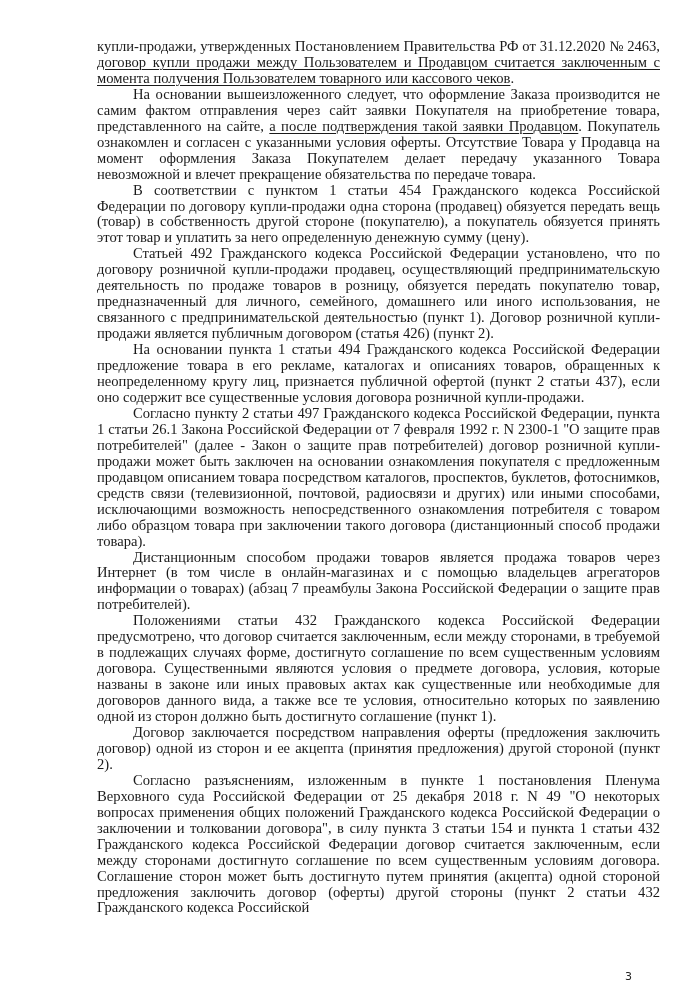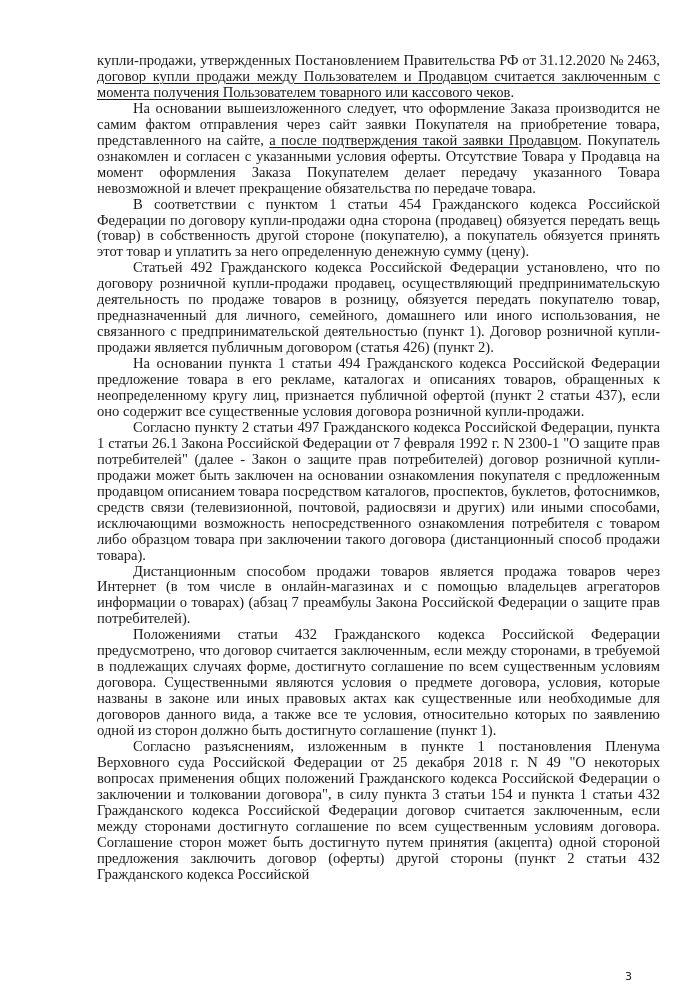--- a/index.html
+++ b/index.html
@@ -1,32 +1,33 @@
 <!DOCTYPE html>
 <html><head>
 <meta charset="utf-8">
 <style>
   html, body { margin:0; padding:0; background:#ffffff; }
   body { width:700px; height:1000px; position:relative; overflow:hidden; }
-  .page { position:absolute; left:97px; top:53px; width:563px;
+  .page { position:absolute; left:97px; top:39px; width:563px;
     font-family:"Liberation Serif", serif; font-size:14.6px; line-height:15.95px;
     color:#1a1a1a; text-align:justify; }
   .page p { margin:0; padding:0; text-indent:36px; }
   .page p.cont { text-indent:0; }
   .u { text-decoration:underline; text-underline-offset:2px; text-decoration-thickness:1px; }
   .pagenum { position:absolute; left:625px; top:970px; font-family:"DejaVu Sans", sans-serif;
     font-size:11px; color:#222; }
 </style>
 </head>
 <body>
 
 <div class="page" id="doc-body">
     <p class="cont"><span>купли-продажи, утвержденных Постановлением Правительства РФ от 31.12.2020 № 2463, </span><span class="u">договор купли продажи между Пользователем и Продавцом считается заключенным с момента получения Пользователем товарного или кассового чеков</span><span>.</span></p>
     <p><span>На основании вышеизложенного следует, что оформление Заказа производится не самим фактом отправления через сайт заявки Покупателя на приобретение товара, представленного на сайте, </span><span class="u">а после подтверждения такой заявки Продавцом</span><span>. Покупатель ознакомлен и согласен с указанными условия оферты. Отсутствие Товара у Продавца на момент оформления Заказа Покупателем делает передачу указанного Товара невозможной и влечет прекращение обязательства по передаче товара.</span></p>
     <p><span>В соответствии с пунктом 1 статьи 454 Гражданского кодекса Российской Федерации по договору купли-продажи одна сторона (продавец) обязуется передать вещь (товар) в собственность другой стороне (покупателю), а покупатель обязуется принять этот товар и уплатить за него определенную денежную сумму (цену).</span></p>
     <p><span>Статьей 492 Гражданского кодекса Российской Федерации установлено, что по договору розничной купли-продажи продавец, осуществляющий предпринимательскую деятельность по продаже товаров в розницу, обязуется передать покупателю товар, предназначенный для личного, семейного, домашнего или иного использования, не связанного с предпринимательской деятельностью (пункт 1). Договор розничной купли-продажи является публичным договором (статья 426) (пункт 2).</span></p>
     <p><span>На основании пункта 1 статьи 494 Гражданского кодекса Российской Федерации предложение товара в его рекламе, каталогах и описаниях товаров, обращенных к неопределенному кругу лиц, признается публичной офертой (пункт 2 статьи 437), если оно содержит все существенные условия договора розничной купли-продажи.</span></p>
     <p><span>Согласно пункту 2 статьи 497 Гражданского кодекса Российской Федерации, пункта 1 статьи 26.1 Закона Российской Федерации от 7 февраля 1992 г. N 2300-1 "О защите прав потребителей" (далее - Закон о защите прав потребителей) договор розничной купли-продажи может быть заключен на основании ознакомления покупателя с предложенным продавцом описанием товара посредством каталогов, проспектов, буклетов, фотоснимков, средств связи (телевизионной, почтовой, радиосвязи и других) или иными способами, исключающими возможность непосредственного ознакомления потребителя с товаром либо образцом товара при заключении такого договора (дистанционный способ продажи товара).</span></p>
     <p><span>Дистанционным способом продажи товаров является продажа товаров через Интернет (в том числе в онлайн-магазинах и с помощью владельцев агрегаторов информации о товарах) (абзац 7 преамбулы Закона Российской Федерации о защите прав потребителей).</span></p>
     <p><span>Положениями статьи 432 Гражданского кодекса Российской Федерации предусмотрено, что договор считается заключенным, если между сторонами, в требуемой в подлежащих случаях форме, достигнуто соглашение по всем существенным условиям договора. Существенными являются условия о предмете договора, условия, которые названы в законе или иных правовых актах как существенные или необходимые для договоров данного вида, а также все те условия, относительно которых по заявлению одной из сторон должно быть достигнуто соглашение (пункт 1).</span></p>
+    <p><span>Договор заключается посредством направления оферты (предложения заключить договор) одной из сторон и ее акцепта (принятия предложения) другой стороной (пункт 2).</span></p>
     <p><span>Согласно разъяснениям, изложенным в пункте 1 постановления Пленума Верховного суда Российской Федерации от 25 декабря 2018 г. N 49 "О некоторых вопросах применения общих положений Гражданского кодекса Российской Федерации о заключении и толковании договора", в силу пункта 3 статьи 154 и пункта 1 статьи 432 Гражданского кодекса Российской Федерации договор считается заключенным, если между сторонами достигнуто соглашение по всем существенным условиям договора. Соглашение сторон может быть достигнуто путем принятия (акцепта) одной стороной предложения заключить договор (оферты) другой стороны (пункт 2 статьи 432 Гражданского кодекса Российской</span></p>
   </div>
 <div class="pagenum">3</div>
 
 </body></html>

